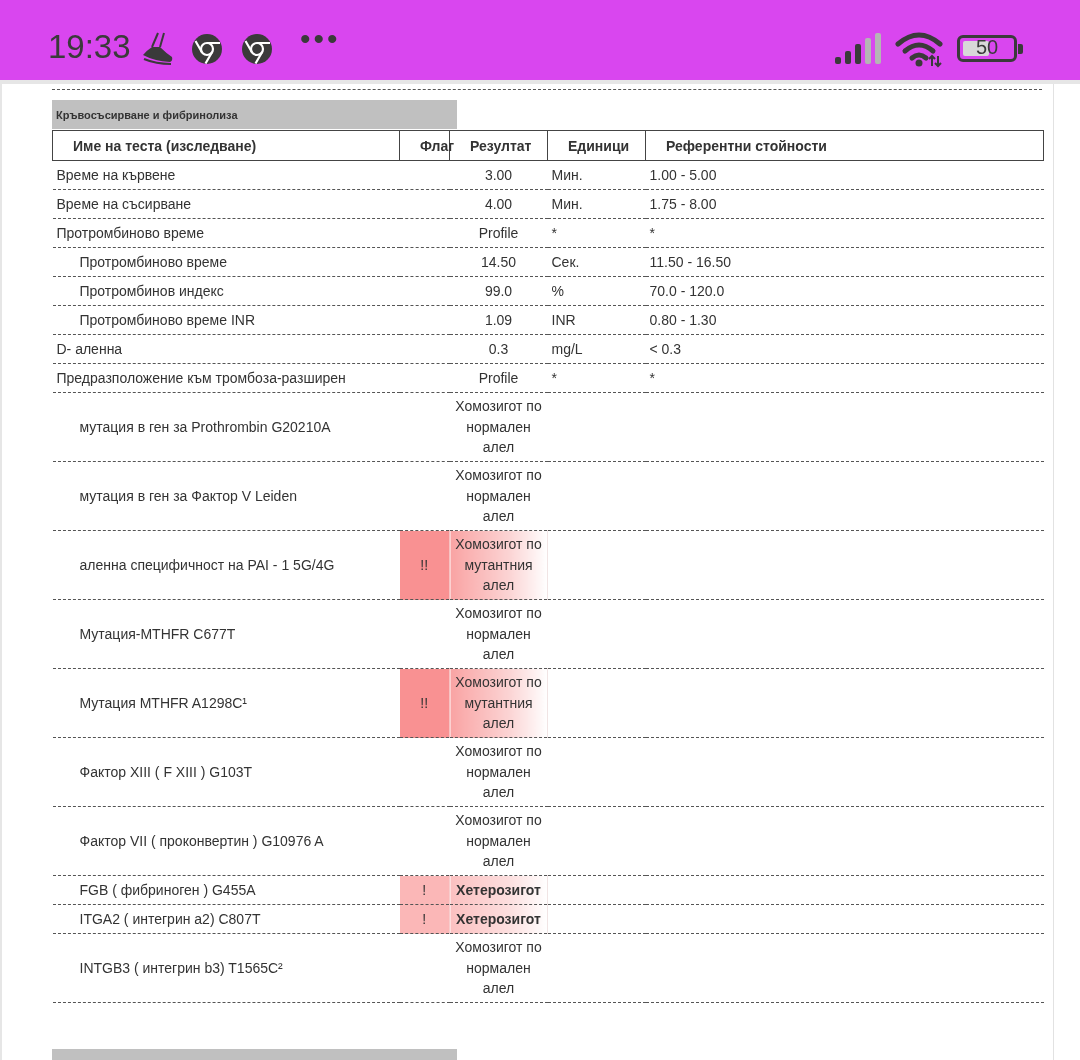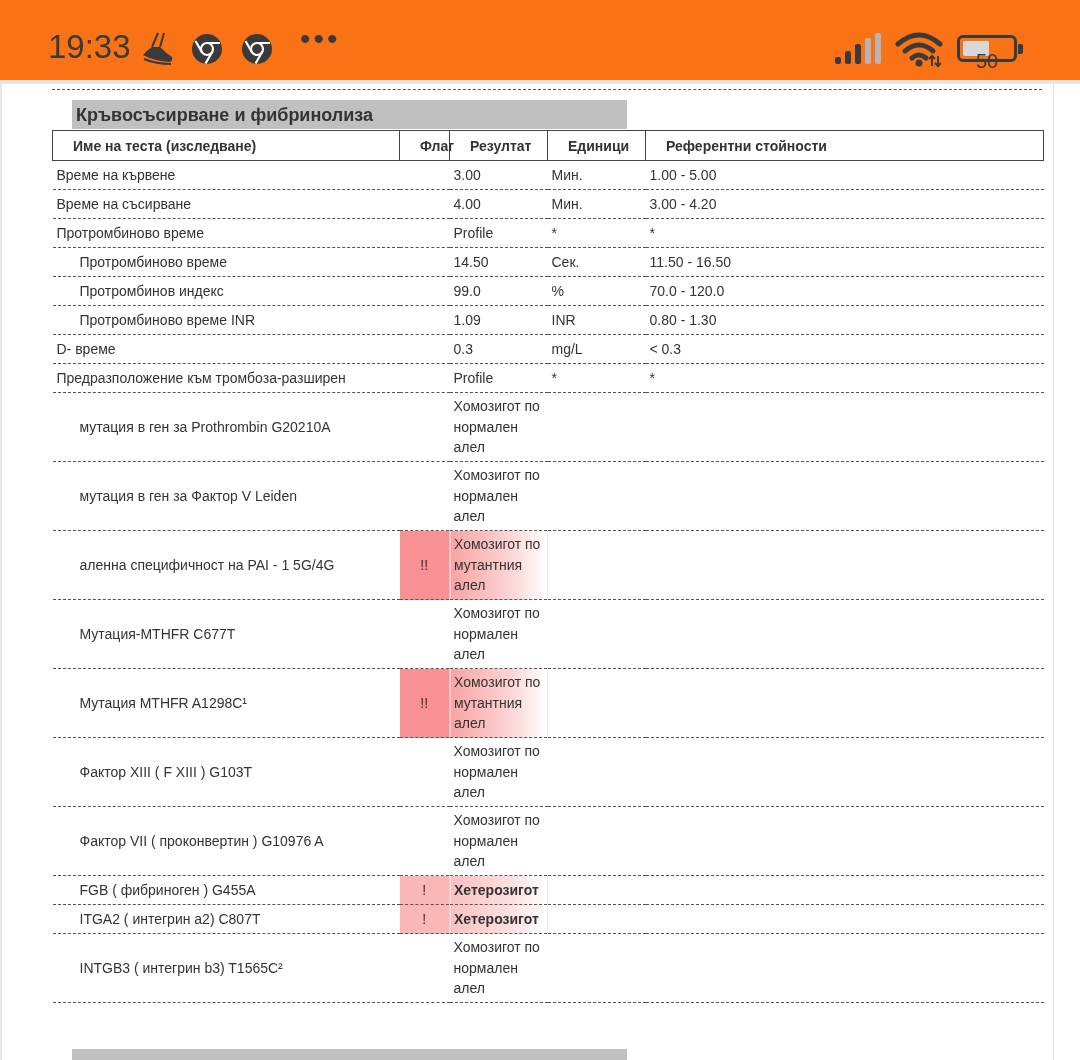--- a/index.html
+++ b/index.html
@@ -6,81 +6,81 @@
   body {
     width: 1080px; height: 1060px; overflow: hidden;
     background: #ffffff;
     font-family: "Liberation Sans", "DejaVu Sans", sans-serif;
     color: #333;
     position: relative;
   }
   
   .statusbar {
     position: absolute; left: 0; top: 0; width: 1080px; height: 80px;
-    background: #f97316;
+    background: #d946ef;
   }
   .sb-time {
     position: absolute; left: 48px; top: 28px;
     font-size: 33px; color: #3a3a3a; letter-spacing: 0px;
   }
   .sb-icon { position: absolute; top: 30px; }
   .sb-dots {
     position: absolute; left: 300px; top: 22px; font-size: 30px; color: #3a3a3a; letter-spacing: 3px;
   }
   .battery {
     position: absolute; left: 957px; top: 35px; width: 60px; height: 27px;
     border: 3px solid #3a3a3a; border-radius: 6px; box-sizing: border-box;
   }
   .battery .fill {
     position: absolute; left: 3px; top: 3px; bottom: 3px; width: 26px; background: #d8d8d8; border-radius: 2px;
   }
   .battery .lvl {
     position: absolute; left: 0; right: 0; top: -2px; text-align: center;
-    font-size: 20px; color: #3a3a3a; margin-top: 14px;
+    font-size: 20px; color: #3a3a3a;
   }
   .battery .nub {
     position: absolute; right: -9px; top: 6px; width: 5px; height: 10px; background: #3a3a3a; border-radius: 0 2px 2px 0;
   }
   
   .page-sep {
     position: absolute; left: 0; top: 80px; width: 1080px; height: 4px; background: #e6e6e6;
   }
   .page {
     position: absolute; left: 0; top: 84px; width: 1054px; height: 976px;
     border-right: 1px solid #e2e2e2; border-left: 2px solid #e6e6e6;
     box-sizing: border-box;
   }
   .top-dash {
     position: absolute; left: 52px; top: 89px; width: 990px; border-top: 1px dashed #555;
   }
   .section-title {
-    position: absolute; left: 52px; top: 100px; width: 555px; height: 29px;
-    background: #c0c0c0; color: #333; font-weight: bold; font-size: 18px;
-    line-height: 30px; padding-left: 4px; box-sizing: border-box; margin-left: 20px;
+    position: absolute; left: 52px; top: 100px; width: 405px; height: 29px;
+    background: #c0c0c0; color: #333; font-weight: bold; font-size: 11px;
+    line-height: 30px; padding-left: 4px; box-sizing: border-box;
   }
   .section-title.next { top: 1049px; height: 20px; }
   table.results {
     position: absolute; left: 52px; top: 130px; width: 991px;
     border-collapse: collapse; font-size: 14px; color: #333;
     table-layout: fixed;
   }
   table.results th {
     border: 1px solid #444; font-weight: bold; height: 29px; padding: 0 20px;
     text-align: left; font-size: 14px;
   }
   table.results th.flag { text-align: center; }
   table.results th.result { text-align: right; }
   table.results td {
     border-bottom: 1px dashed #555; padding: 0 4px; line-height: 20.5px;
     vertical-align: middle; height: 28px;
   }
   table.results td.name { padding-left: 4px; }
   table.results tr.indent td.name { padding-left: 27px; }
   table.results td.flag { text-align: center; }
-  table.results td.result { text-align: left; }
+  table.results td.result { text-align: center; }
   table.results tr.multi td { height: 68px; padding-top: 0; padding-bottom: 0; }
   table.results tr.flagged-hi td.flag { background: #f99192; border-right: 1px solid #f7c2c2; }
   table.results tr.flagged-hi td.result {
     background: linear-gradient(to right, #f9a3a3 0%, #fbd3d3 60%, #fff 100%);
     border-right: 1px solid #f1e4e4;
   }
   table.results tr.flagged-lo td.flag { background: #fbb7b7; border-right: 1px solid #f7cccc; }
   table.results tr.flagged-lo td.result {
     background: linear-gradient(to right, #fbc0c0 0%, #fcdede 60%, #fff 100%);
     border-right: 1px solid #f1e4e4;
@@ -171,21 +171,21 @@
         <td class="flag"></td>
         <td class="result">3.00</td>
         <td class="units">Мин.</td>
         <td class="reference">1.00 - 5.00</td>
       </tr>
       <tr class="">
         <td class="name">Време на съсирване</td>
         <td class="flag"></td>
         <td class="result">4.00</td>
         <td class="units">Мин.</td>
-        <td class="reference">3.00 - 4.20</td>
+        <td class="reference">1.75 - 8.00</td>
       </tr>
       <tr class="">
         <td class="name">Протромбиново време</td>
         <td class="flag"></td>
         <td class="result">Profile</td>
         <td class="units">*</td>
         <td class="reference">*</td>
       </tr>
       <tr class="indent">
         <td class="name">Протромбиново време</td>
@@ -202,21 +202,21 @@
         <td class="reference">70.0 - 120.0</td>
       </tr>
       <tr class="indent">
         <td class="name">Протромбиново време INR</td>
         <td class="flag"></td>
         <td class="result">1.09</td>
         <td class="units">INR</td>
         <td class="reference">0.80 - 1.30</td>
       </tr>
       <tr class="">
-        <td class="name">D- време</td>
+        <td class="name">D- аленна</td>
         <td class="flag"></td>
         <td class="result">0.3</td>
         <td class="units">mg/L</td>
         <td class="reference">&lt; 0.3</td>
       </tr>
       <tr class="">
         <td class="name">Предразположение към тромбоза-разширен</td>
         <td class="flag"></td>
         <td class="result">Profile</td>
         <td class="units">*</td>

